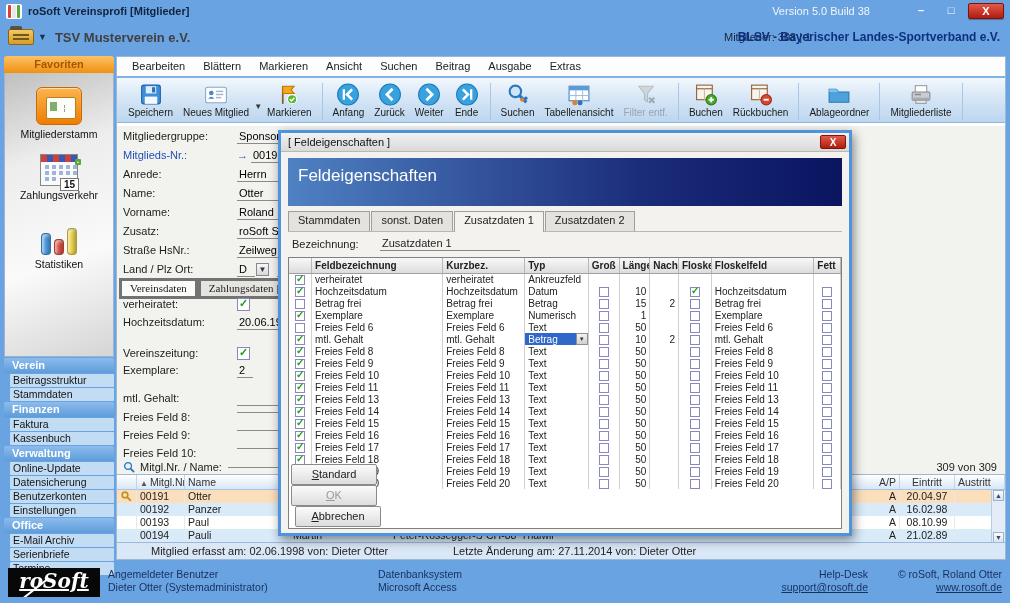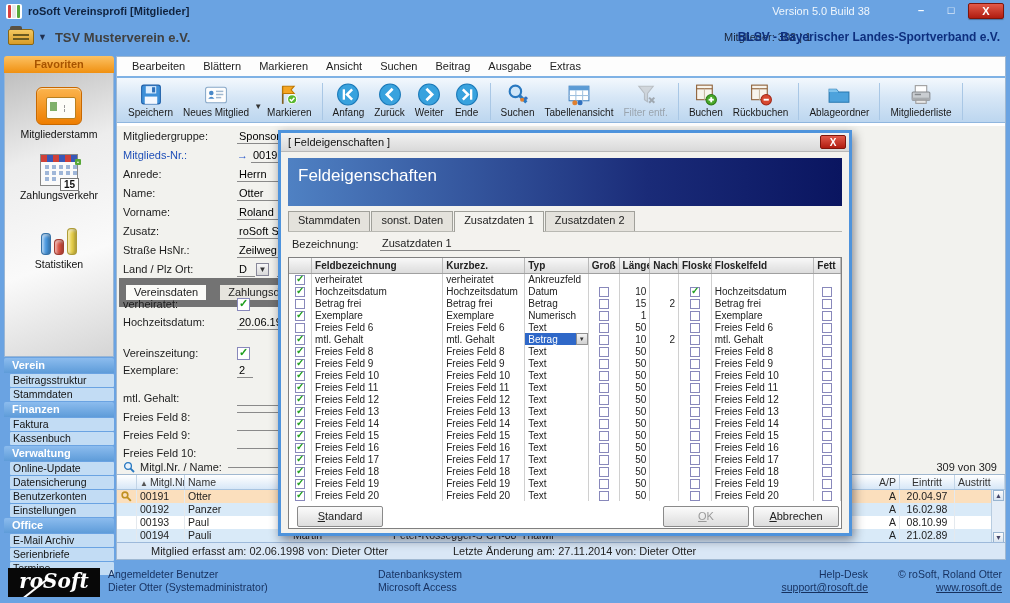--- a/index.html
+++ b/index.html
@@ -68,21 +68,21 @@
   .flabel.blue { color:#2050B8; }
   .fval { border-bottom:1px solid #8A8A8A; padding:0 2px 1px 2px; color:#000; }
   .arrow-blue { color:#2050C8; font-weight:bold; margin-right:3px; }
   .selbox { width:13px; height:13px; background:linear-gradient(#F8F8F8,#D8D8D8); border:1px solid #889; font-size:8px; text-align:center; line-height:12px; color:#333; margin-left:1px; }
   .markiert { position:absolute; left:324px; top:65px; width:72px; height:17px; background:#2222CC; border:1px solid #101080; color:#FFE830; font-weight:bold; text-align:center; line-height:15px; box-shadow:inset 0 0 0 1px #5050E8; }
   .commtabs { position:absolute; left:368px; top:65px; display:flex; }
   .commtab { border:1px solid #A8A8A0; border-bottom:none; background:#E6E4DE; padding:1px 7px 2px 7px; font-size:10.5px; display:flex; gap:4px; align-items:center; }
   .commtab.active { background:#F4F3EF; }
   .gcheck { color:#1E9E1E; font-weight:bold; font-size:10px; }
   .datatabs { position:absolute; left:2px; top:152px; display:flex; width:176px; overflow:hidden; }
-  .datatab { border:7px solid #737373; background:#E6E4DE; padding:1px 8px 2px 8px; white-space:nowrap; }
+  .datatab { border:3px solid #737373; background:#E6E4DE; padding:1px 8px 2px 8px; white-space:nowrap;font-family:Liberation Serif, serif; }
   .datatab.active { background:#FBFBF8; }
   .cbox { width:13px; height:13px; border:1px solid #8888BB; background:#fff; position:relative; display:inline-block; }
   .cbox.on::after { content:"✓"; position:absolute; left:1px; top:-2px; color:#1E9E1E; font-weight:bold; font-size:11px; }
   .mini-cal { width:16px; height:13px; background:#FBFBF4; border:1px solid #997; margin-left:4px; position:relative; }
   .mini-cal::before { content:""; position:absolute; left:0; top:0; right:0; height:4px; background:#D88830; }
   .mini-cal::after { content:""; position:absolute; left:2px; top:6px; width:2px; height:2px; background:#A8A890; box-shadow:4px 0 0 #A8A890,8px 0 0 #A8A890,0 3px 0 #A8A890,4px 3px 0 #A8A890; }
 
   
   .searchrow { position:absolute; left:0; top:402px; right:0; height:15px; background:#F2F2EE; display:flex; align-items:center; padding:0 8px 0 6px; }
   .search-ico { width:12px; height:12px; margin-right:5px; }
@@ -102,21 +102,21 @@
   .vscroll .sb { position:absolute; left:1px; width:11px; height:11px; background:linear-gradient(#FDFDFD,#D8E4F0); border:1px solid #98B4D0; color:#446; font-size:7px; text-align:center; line-height:10px; }
   .sort-ind { color:#555; font-size:8px; margin-right:2px; }
 
   
   .statusbar { position:absolute; left:0; top:485px; right:0; height:17px; background:#D9E7F6; border-top:1px solid #9DB9DA; line-height:16px; }
   .status-left { position:absolute; left:8px;padding-left:26px; }
   .status-right { position:absolute; left:336px; }
 
   
   .footer { position:absolute; left:0; top:565px; width:100%; height:38px; color:#16305E; font-size:10.5px; }
-  .logo { position:absolute; left:8px; top:3px; width:92px; height:29px; background:#080808; color:#fff; font-family:"DejaVu Serif", serif; font-style:italic; font-weight:bold; font-size:20px; text-align:center; line-height:27px; overflow:hidden; }
+  .logo { position:absolute; left:8px; top:3px; width:92px; height:29px; background:#080808; color:#fff; font-family:"DejaVu Serif", serif; font-style:italic; font-weight:bold; font-size:20px; text-align:center; line-height:27px; overflow:hidden;text-decoration:underline; }
   .logo::before { content:""; position:absolute; left:10px; top:20px; width:34px; height:2px; background:#fff; transform:rotate(-38deg); }
   .fcol { position:absolute; top:3px; line-height:13px; }
   .fcol a { color:#16305E; }
 
   
   .dialog { position:absolute; left:278px; top:130px; width:574px; height:406px; background:#F3F2EE; border:3px solid #4E93DC; box-shadow:2px 4px 10px rgba(0,0,20,.45); z-index:50; }
   .dlg-titlebar { height:19px; background:linear-gradient(#F2F2F2,#D9D9D9); border-bottom:1px solid #B8B8B8; line-height:18px; padding-left:7px; color:#111; position:relative; }
   .dlg-close { position:absolute; right:3px; top:2px; width:26px; height:14px; background:linear-gradient(#E25A4A,#B01C10); border:1px solid #7E150C; border-radius:2px; color:#fff; font-weight:bold; font-size:10px; text-align:center; line-height:13px; }
   .dlg-banner { margin:6px 7px 5px 7px; height:48px; background:linear-gradient(90deg,#4F81C3,#1A2B78 65%,#0A1560); color:#fff; font-size:17px; line-height:36px; padding-left:10px; }
   .dlg-tabs { display:flex; margin-left:7px; height:20px; }
@@ -128,21 +128,21 @@
   .dlg-tablewrap { margin:2px 7px 0 7px; border:1px solid #808080; background:#fff; height:272px; overflow:hidden; }
   .dt { width:100%; border-collapse:collapse; table-layout:fixed; font-size:10px; }
   .dt th { height:15px; background:linear-gradient(#F8F8F8,#DCDCDC); border-bottom:1px solid #A0A0A0; border-right:1px solid #B8B8B8; font-weight:bold; text-align:left; padding:0 3px; white-space:nowrap; overflow:hidden; }
   .dt td { height:12px; border-right:1px solid #D0D0D0; padding:0 3px; white-space:nowrap; overflow:hidden; }
   .dt .num { text-align:right; }
   .dt .ctr { text-align:center; }
   .cb { width:10px; height:10px; border:1px solid #8888BB; background:#fff; display:inline-block; position:relative; vertical-align:middle; }
   .cb.on::after { content:"✓"; position:absolute; left:0; top:-3px; color:#1E9E1E; font-weight:bold; font-size:10px; }
   .combo { display:flex; height:12px; background:#2F68C8; color:#fff; align-items:center; margin:0 -3px; padding-left:3px; }
   .combo .cbtn { margin-left:auto; width:12px; height:12px; background:linear-gradient(#F4F4F4,#D0D0D0); border:1px solid #909090; font-size:6px; color:#333; text-align:center; line-height:10px; }
-  .dlg-btnrow { position:absolute; bottom:6px; left:16px; right:10px; display:flex; }
+  .dlg-btnrow { position:absolute; bottom:6px; left:10px; right:10px; display:flex;flex-direction:column; }
   .dbtn { width:86px; height:21px; background:linear-gradient(#FBFBFB,#DDDDDD); border:1px solid #8A8A8A; border-radius:2px; text-align:center; line-height:19px; font-size:11px; cursor:pointer; }
   .dbtn.right { margin-left:4px; }
   .dbtn.disabled { color:#9A9A9A; cursor:default; }
   .spacer { flex:1; }
   u { text-decoration:underline; }
 </style>
 </head>
 <body>
 
 <div class="app">
@@ -742,32 +742,20 @@
               <td>Text</td>
               <td class="ctr"><span class="cb"></span></td>
               <td class="num">50</td>
               <td class="num"></td>
               <td class="ctr"><span class="cb"></span></td>
               <td>Freies Feld 11</td>
               <td class="ctr"><span class="cb"></span></td>
             </tr>
             <tr>
               <td class="ctr"><span class="cb on"></span></td>
-              <td>Freies Feld 12</td>
-              <td>Freies Feld 12</td>
-              <td>Text</td>
-              <td class="ctr"><span class="cb"></span></td>
-              <td class="num">50</td>
-              <td class="num"></td>
-              <td class="ctr"><span class="cb"></span></td>
-              <td>Freies Feld 12</td>
-              <td class="ctr"><span class="cb"></span></td>
-            </tr>
-            <tr>
-              <td class="ctr"><span class="cb on"></span></td>
               <td>Freies Feld 13</td>
               <td>Freies Feld 13</td>
               <td>Text</td>
               <td class="ctr"><span class="cb"></span></td>
               <td class="num">50</td>
               <td class="num"></td>
               <td class="ctr"><span class="cb"></span></td>
               <td>Freies Feld 13</td>
               <td class="ctr"><span class="cb"></span></td>
             </tr>

